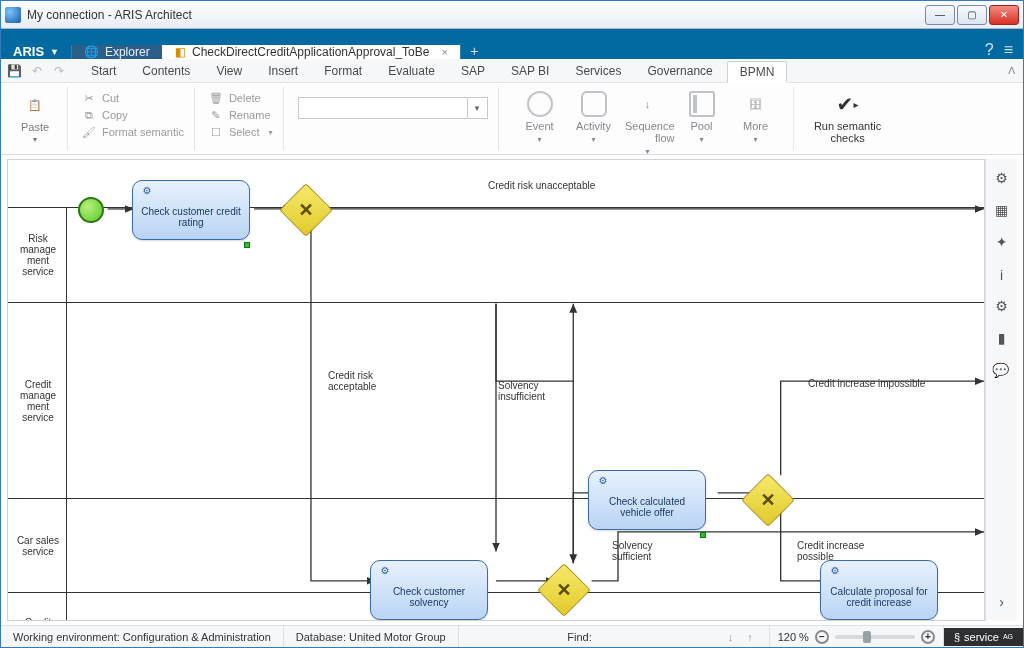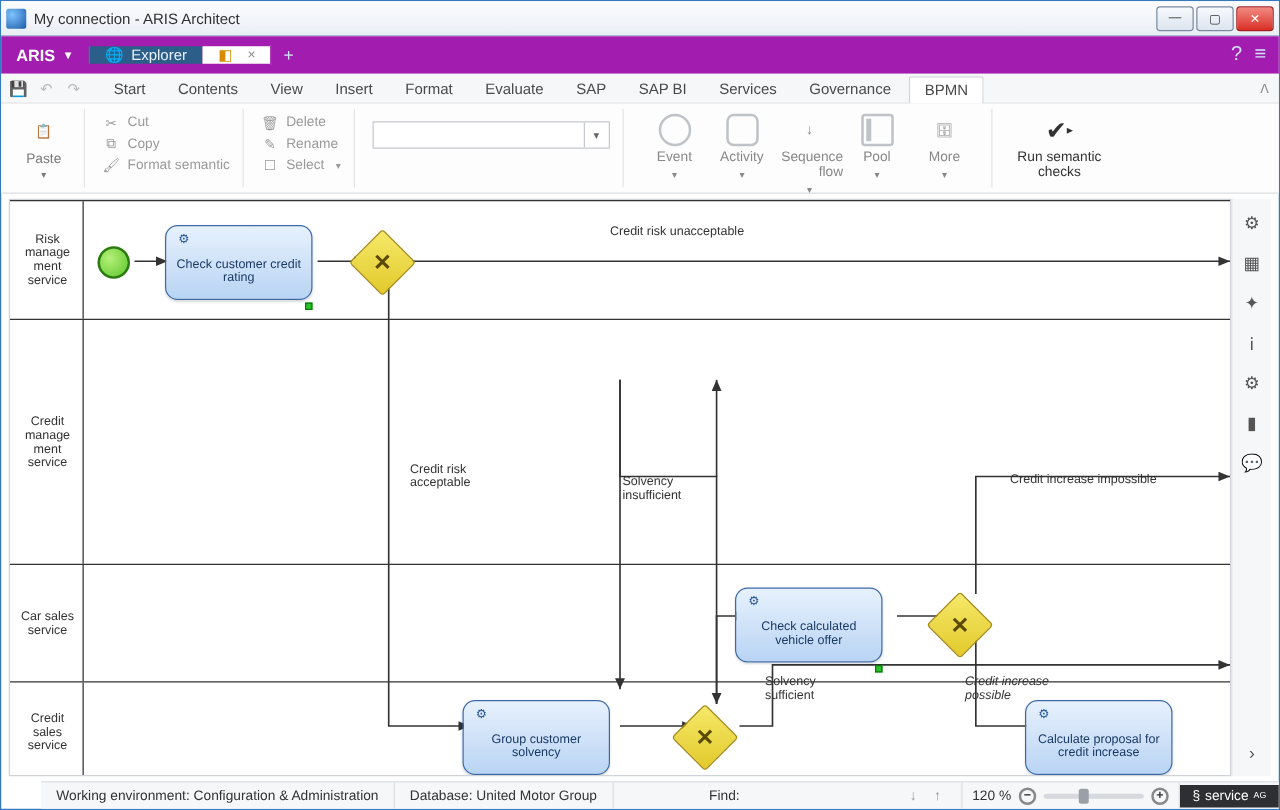--- a/index.html
+++ b/index.html
@@ -8,21 +8,21 @@
 
 .window { width: 1024px; height: 648px; border: 1px solid #357abd; background: #fff; display: flex; flex-direction: column; }
 .titlebar { height: 28px; background: linear-gradient(#fdfdfe,#e9eef5); border-bottom: 1px solid #a8b8cc; display: flex; align-items: center; padding: 0 4px; font-size: 12px; color: #333; }
 .titlebar .icon { width: 16px; height: 16px; background: radial-gradient(circle at 30% 30%, #7fc3ff, #1a5aa8); border-radius: 2px; margin-right: 6px; }
 .titlebar .spacer { flex: 1; }
 .winbtns { display: flex; }
 .winbtn { width: 30px; height: 20px; margin-left: 2px; border: 1px solid #7a8aa0; border-radius: 3px; background: linear-gradient(#f7f9fc,#dde5f0); display:flex; align-items:center; justify-content:center; font-size:10px; color:#333;}
 .winbtn.close { background: linear-gradient(#f28b82,#d93025); color:#fff; border-color:#a52020;}
 
 
-.appbar { height: 30px; background: #a21caf; display:flex; align-items:center; }
+.appbar { height: 30px; background: #0369a1; display:flex; align-items:flex-end; }
 .appbar .brand { color:#fff; font-weight:bold; font-size:13px; padding: 0 12px; display:flex; align-items:center; gap:6px; }
 .appbar .brand .caret { font-size:9px; }
 .appbar .tab { display:flex; align-items:center; padding:0 12px; font-size:12px; color:#e6eef7; gap:6px; border-left:1px solid rgba(255,255,255,.15);}
 .appbar .tab.explorer { background:#2b5e89; color:#e8f1fb;}
 .appbar .tab.active { background:#fff; color:#333; }
 .appbar .tab .x { margin-left:6px; color:#888; font-size:11px;}
 .appbar .newtab { width:28px; display:flex; align-items:center; justify-content:center; color:#cfe3f7; font-size:14px; border-left:1px solid rgba(255,255,255,.15);}
 .appbar .right { margin-left:auto; display:flex; align-items:center; gap:10px; padding-right:10px; color:#cfe3f7; }
 
 
@@ -50,38 +50,38 @@
 .rtoolbig.check .ticon { border:none; color:#333;}
 
 
 .workarea { flex:1; display:flex; min-height:0;}
 .canvaswrap { flex:1; position:relative; background:#fff; border:1px solid #cfd3d8; margin:4px 0 4px 6px; overflow:hidden;}
 .sidepanel { width:32px; background:#f6f7f8; border-left:1px solid #e1e3e6; margin:4px 6px 4px 0; display:flex; flex-direction:column; align-items:center; gap:14px; padding-top:10px; color:#555;}
 .sidepanel .sicon { width:18px; height:18px; display:flex; align-items:center; justify-content:center; font-size:14px;}
 .sidepanel .sicon.chev { margin-top:auto; margin-bottom:10px;}
 
 
-.lane { position:absolute; left:0; right:0; border-bottom:1px solid #333; }
+.lane { position:absolute; left:0; right:0; border-bottom:1px solid #333;margin-top:47px; }
 .lane .lanetitle { position:absolute; left:4px; top:50%; transform:translateY(-50%); width:52px; font-size:10px; color:#333; text-align:center; line-height:1.1;}
 .lane .lanedivider { position:absolute; left:58px; top:0; bottom:0; width:1px; background:#333;}
 
 
 .startnode { position:absolute; width:26px; height:26px; border-radius:50%; background:radial-gradient(circle at 35% 35%, #b6f07a, #5bc72a); border:2px solid #2a7a10;}
 .task { position:absolute; width:118px; height:60px; border:1px solid #3a6aa8; border-radius:10px; background:linear-gradient(#e7f1fd,#b9d4f4); box-shadow: 0 1px 2px rgba(0,0,0,.15); font-size:10px; color:#1a3a66; padding:20px 8px 6px 8px; text-align:center; display:flex; align-items:center; justify-content:center;}
 .task .gear { position:absolute; left:6px; top:4px; width:16px; height:16px; color:#2a5a9a;}
 .gateway { position:absolute; width:38px; height:38px; }
 .gateway .diamond { width:38px; height:38px; transform:rotate(45deg); background:linear-gradient(135deg,#f6e96a,#e2c92a); border:1px solid #a88b10; border-radius:3px;}
 .gateway .x { position:absolute; left:0; top:0; width:38px; height:38px; display:flex; align-items:center; justify-content:center; font-weight:bold; color:#5a4a00; font-size:18px;}
 .edge-label { position:absolute; font-size:10px; color:#333; background:transparent; white-space:nowrap;}
 .greensq { position:absolute; width:6px; height:6px; background:#2cbf2c; border:1px solid #0a7a0a;}
 
 svg.flows { position:absolute; left:0; top:0; width:100%; height:100%; pointer-events:none;}
 
 
-.statusbar { height:22px; background:#f6f7f8; border-top:1px solid #dcdfe3; display:flex; align-items:center; font-size:11px; color:#333;margin-left:32px; }
+.statusbar { height:22px; background:#f6f7f8; border-top:1px solid #dcdfe3; display:flex; align-items:center; font-size:11px; color:#333; }
 .statusbar .seg { padding:0 12px; border-right:1px solid #dcdfe3; height:100%; display:flex; align-items:center;}
 .statusbar .spacer { flex:1; border-right:1px solid #dcdfe3;}
 .statusbar .zoombar { display:flex; gap:6px; padding:0 8px;}
 .statusbar .zoombar .track { width:80px; height:4px; background:#d6d9dd; position:relative; border-radius:2px;}
 .statusbar .zoombar .thumb { position:absolute; left:28px; top:-4px; width:8px; height:12px; background:#9aa0a8; border-radius:2px;}
 .statusbar .sw { margin-left:auto; background:#2d2f33; color:#fff; padding:3px 10px; font-size:11px; display:flex; align-items:center; gap:4px;}
 .statusbar .circ { width:14px; height:14px; border:2px solid #888; border-radius:50%; display:flex; align-items:center; justify-content:center; font-size:10px; font-weight:bold;}
 .statusbar .findarr { color:#999; padding:0 4px;}
 </style>
 </head>
@@ -104,20 +104,21 @@
     <div class="brand">
       <span>ARIS</span>
       <span class="caret">▼</span>
     </div>
     <div class="tab explorer">
       <span>🌐</span>
       <span>Explorer</span>
     </div>
     <div class="tab active">
       <span style="color:#d98b00;">◧</span>
+      <span>CheckDirectCreditApplicationApproval_ToBe</span>
       <span class="x">×</span>
     </div>
     <div class="newtab">+</div>
     <div class="right">
       <span>?</span>
       <span>≡</span>
     </div>
   </div>
 
   <div class="menurow">
@@ -274,21 +275,21 @@
       </div>
       <div class="greensq" style="left:236px; top:82px;"></div>
 
       <div class="gateway" style="left:279px; top:31px;">
           <div class="diamond"></div>
           <div class="x">✕</div>
         </div>
 
       <div class="task" style="left:362px; top:400px;">
         <span class="gear">⚙</span>
-        <span>Group customer solvency</span>
+        <span>Check customer solvency</span>
       </div>
 
       <div class="gateway" style="left:537px; top:411px;">
           <div class="diamond"></div>
           <div class="x">✕</div>
         </div>
 
       <div class="task" style="left:580px; top:310px;">
         <span class="gear">⚙</span>
         <span>Check calculated vehicle offer</span>
@@ -303,21 +304,21 @@
       <div class="task" style="left:812px; top:400px;">
         <span class="gear">⚙</span>
         <span>Calculate proposal for credit increase</span>
       </div>
 
       <div class="edge-label" style="left:480px; top:20px;text-align:right;">Credit risk unacceptable</div>
       <div class="edge-label" style="left:320px; top:210px; width:60px; white-space:normal;">Credit risk acceptable</div>
       <div class="edge-label" style="left:490px; top:220px; width:60px; white-space:normal;">Solvency insufficient</div>
       <div class="edge-label" style="left:604px; top:380px; width:60px; white-space:normal;">Solvency sufficient</div>
       <div class="edge-label" style="left:800px; top:218px;">Credit increase impossible</div>
-      <div class="edge-label" style="left:764px; top:380px; width:80px; white-space:normal;font-style:italic;">Credit increase possible</div>
+      <div class="edge-label" style="left:789px; top:380px; width:80px; white-space:normal;">Credit increase possible</div>
     </div>
 
     <div class="sidepanel">
       <div class="sicon">⚙</div>
       <div class="sicon">▦</div>
       <div class="sicon">✦</div>
       <div class="sicon">ℹ</div>
       <div class="sicon">⚙</div>
       <div class="sicon">▮</div>
       <div class="sicon">💬</div>

